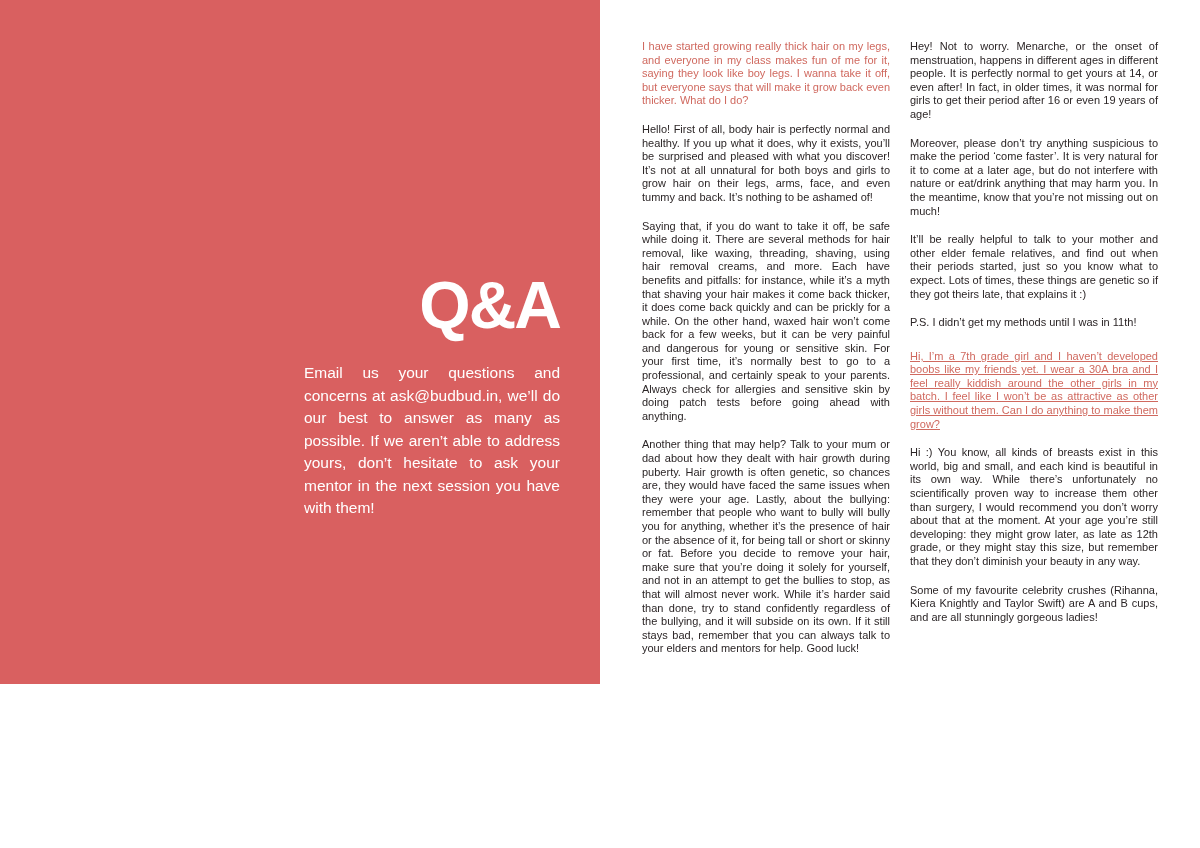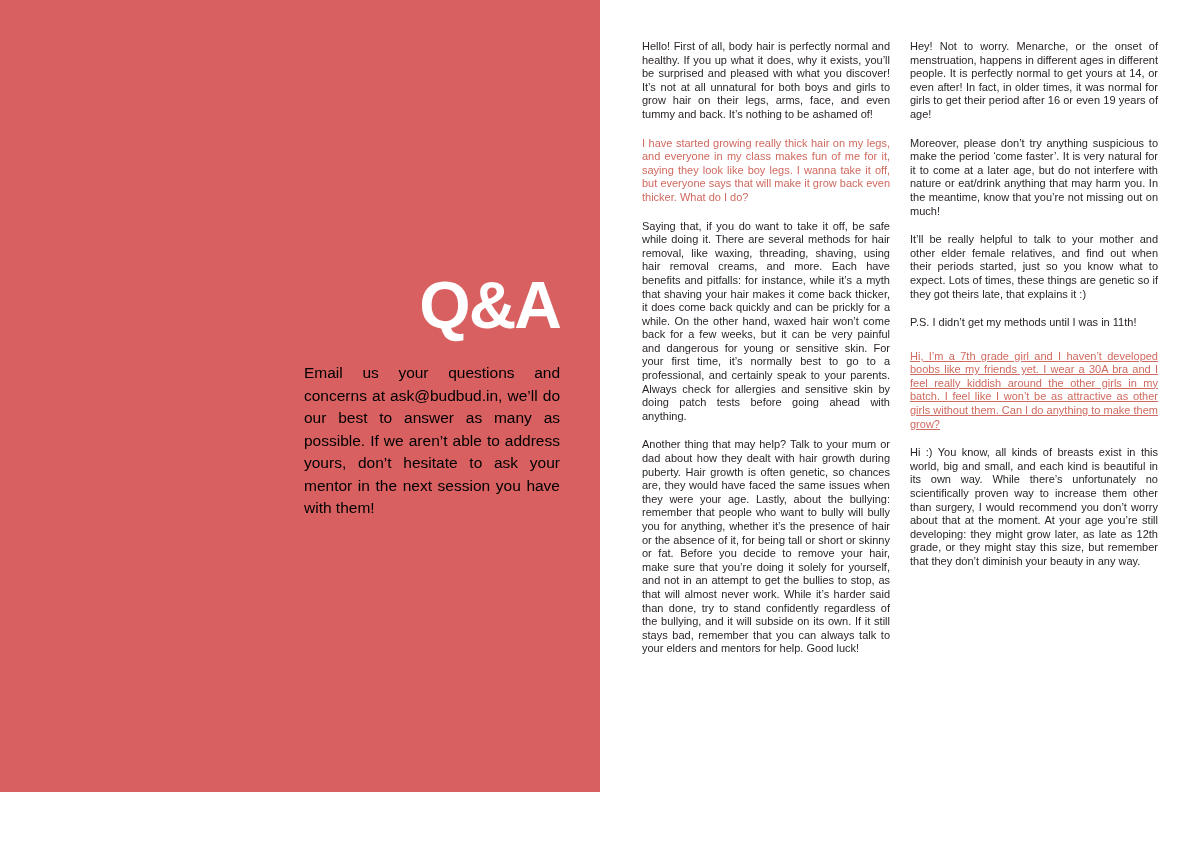--- a/index.html
+++ b/index.html
@@ -13,40 +13,40 @@
     height: 848px;
   }
   .page {
     position: absolute;
     inset: 0;
     background: var(--page-bg, #ffffff);
   }
   .left-panel {
     position: absolute;
     left: 0; top: 0;
-    width: 600px; height: 792px;
+    width: 600px; height: 684px;
     background: var(--panel, #d96060);
   }
   .panel-content {
     position: absolute;
     right: 40px;
     top: 272px;
     width: 256px;
   }
   .panel-title {
     color: #ffffff;
     font-size: 66px;
     font-weight: bold;
     letter-spacing: -2px;
     text-align: right;
     line-height: 1.0;
     margin-bottom: 24px;
   }
   .panel-desc {
-    color: #000000;
+    color: #ffffff;
     font-size: 15.5px;
     line-height: 22.5px;
     text-align: justify;
   }
   .col {
     position: absolute;
     top: 40px;
     width: 248px;
   }
   .col-1 { left: 642px; }
@@ -66,26 +66,27 @@
 
 <div class="page">
   <div class="left-panel">
     <div class="panel-content">
       <div class="panel-title">Q&amp;A</div>
       <div class="panel-desc">Email us your questions and concerns at ask@budbud.in, we’ll do our best to answer as many as possible. If we aren’t able to address yours, don’t hesitate to ask your mentor in the next session you have with them!</div>
     </div>
   </div>
 
   <div class="col col-1">
+      <p class="block question">I have started growing really thick hair on my legs, and everyone in my class makes fun of me for it, saying they look like boy legs. I wanna take it off, but everyone says that will make it grow back even thicker. What do I do?</p>
       <p class="block answer">Hello! First of all, body hair is perfectly normal and healthy. If you up what it does, why it exists, you’ll be surprised and pleased with what you discover! It’s not at all unnatural for both boys and girls to grow hair on their legs, arms, face, and even tummy and back. It’s nothing to be ashamed of!</p>
-      <p class="block question">I have started growing really thick hair on my legs, and everyone in my class makes fun of me for it, saying they look like boy legs. I wanna take it off, but everyone says that will make it grow back even thicker. What do I do?</p>
       <p class="block answer">Saying that, if you do want to take it off, be safe while doing it. There are several methods for hair removal, like waxing, threading, shaving, using hair removal creams, and more. Each have benefits and pitfalls: for instance, while it’s a myth that shaving your hair makes it come back thicker, it does come back quickly and can be prickly for a while. On the other hand, waxed hair won’t come back for a few weeks, but it can be very painful and dangerous for young or sensitive skin. For your first time, it’s normally best to go to a professional, and certainly speak to your parents. Always check for allergies and sensitive skin by doing patch tests before going ahead with anything.</p>
       <p class="block answer">Another thing that may help? Talk to your mum or dad about how they dealt with hair growth during puberty. Hair growth is often genetic, so chances are, they would have faced the same issues when they were your age. Lastly, about the bullying: remember that people who want to bully will bully you for anything, whether it’s the presence of hair or the absence of it, for being tall or short or skinny or fat. Before you decide to remove your hair, make sure that you’re doing it solely for yourself, and not in an attempt to get the bullies to stop, as that will almost never work. While it’s harder said than done, try to stand confidently regardless of the bullying, and it will subside on its own. If it still stays bad, remember that you can always talk to your elders and mentors for help. Good luck!</p>
     </div>
   <div class="col col-2">
       <p class="block answer">Hey! Not to worry. Menarche, or the onset of menstruation, happens in different ages in different people. It is perfectly normal to get yours at 14, or even after! In fact, in older times, it was normal for girls to get their period after 16 or even 19 years of age!</p>
       <p class="block answer">Moreover, please don’t try anything suspicious to make the period ‘come faster’. It is very natural for it to come at a later age, but do not interfere with nature or eat/drink anything that may harm you. In the meantime, know that you’re not missing out on much!</p>
       <p class="block answer">It’ll be really helpful to talk to your mother and other elder female relatives, and find out when their periods started, just so you know what to expect. Lots of times, these things are genetic so if they got theirs late, that explains it :)</p>
       <p class="block answer">P.S. I didn’t get my methods until I was in 11th!</p>
       <p class="block question gap-before">Hi, I’m a 7th grade girl and I haven’t developed boobs like my friends yet. I wear a 30A bra and I feel really kiddish around the other girls in my batch. I feel like I won’t be as attractive as other girls without them. Can I do anything to make them grow?</p>
       <p class="block answer">Hi :) You know, all kinds of breasts exist in this world, big and small, and each kind is beautiful in its own way. While there’s unfortunately no scientifically proven way to increase them other than surgery, I would recommend you don’t worry about that at the moment. At your age you’re still developing: they might grow later, as late as 12th grade, or they might stay this size, but remember that they don’t diminish your beauty in any way.</p>
+      <p class="block answer">Some of my favourite celebrity crushes (Rihanna, Kiera Knightly and Taylor Swift) are A and B cups, and are all stunningly gorgeous ladies!</p>
     </div>
 </div>
 
 </body></html>

